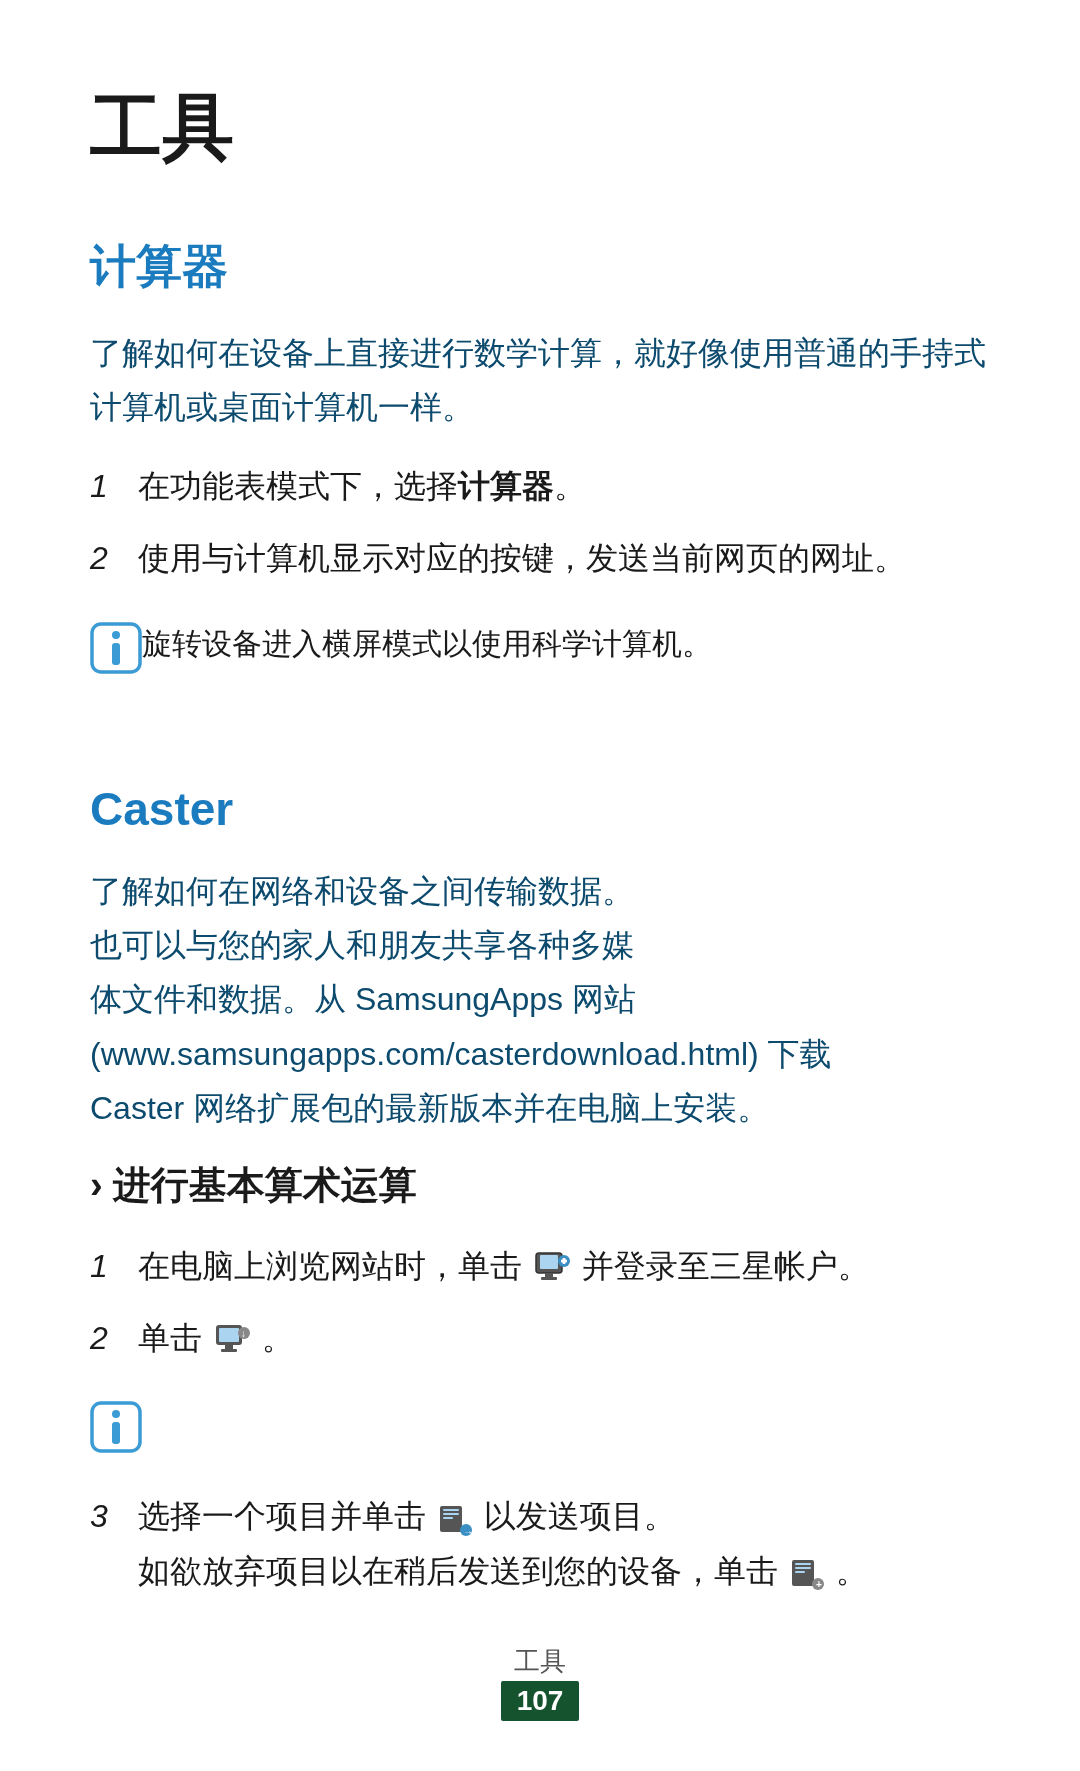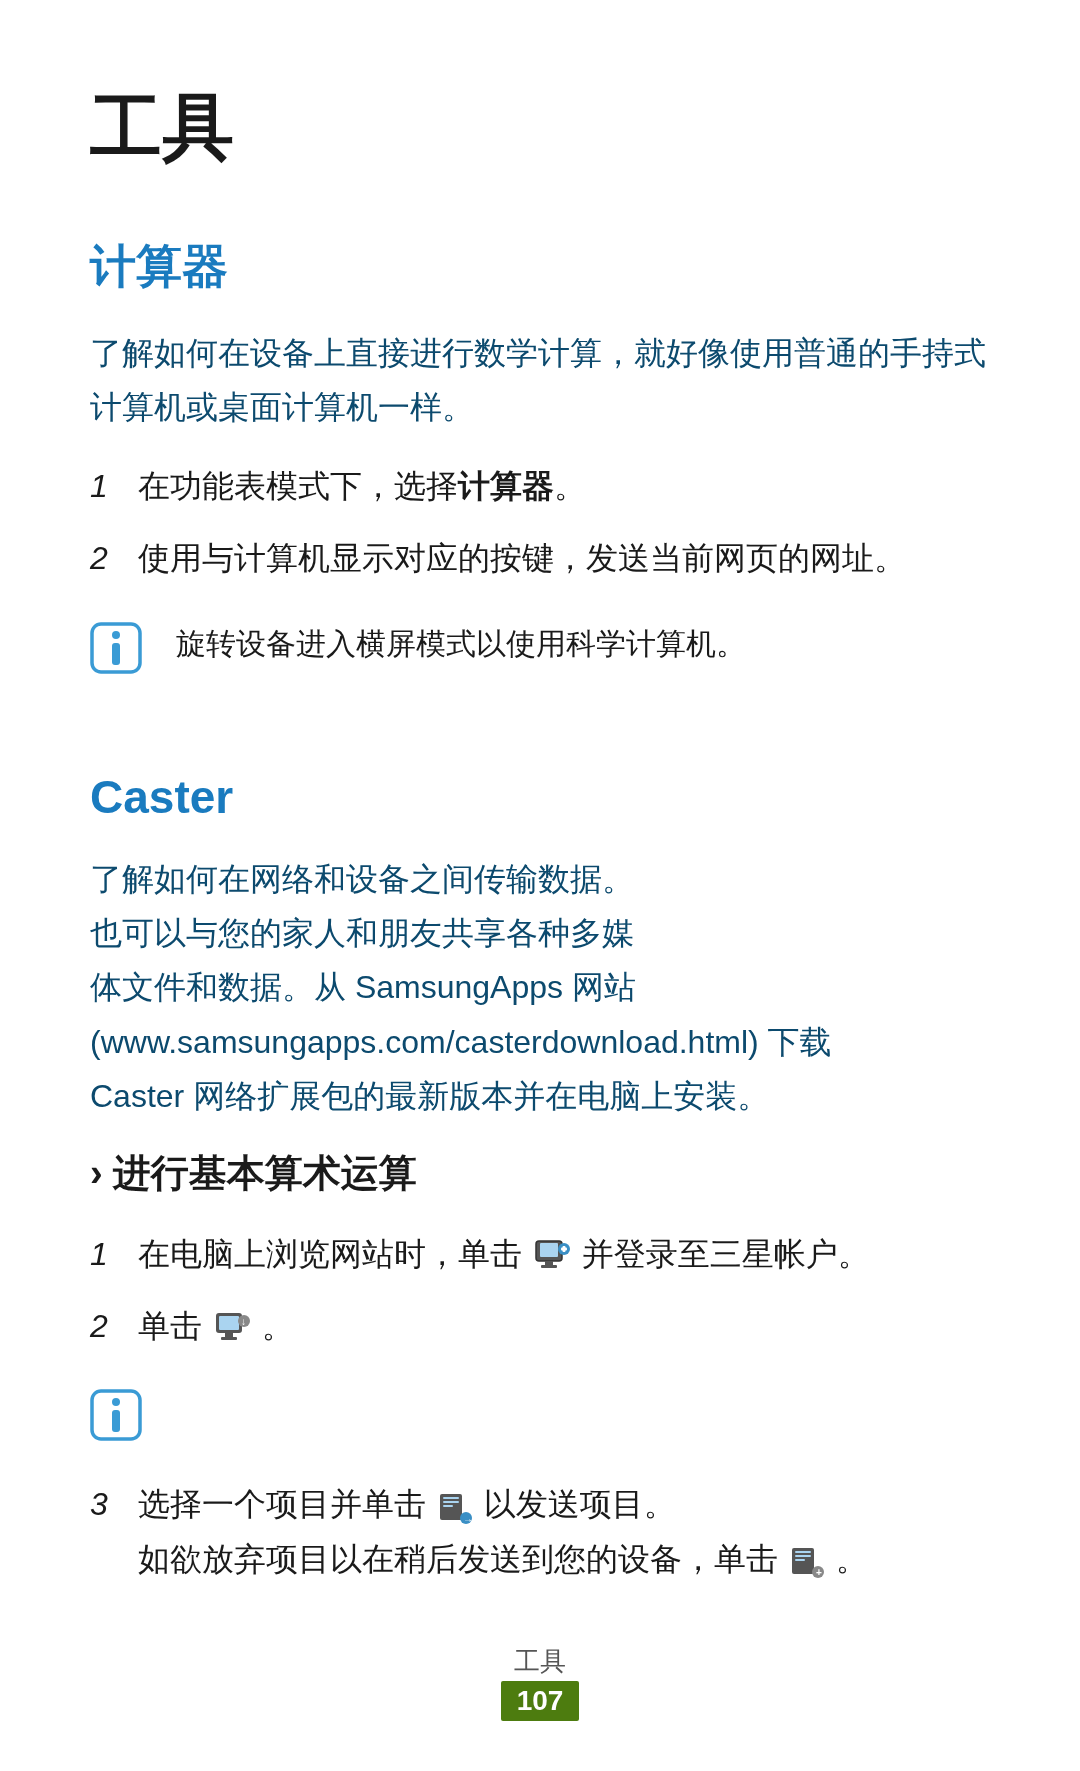--- a/index.html
+++ b/index.html
@@ -77,21 +77,21 @@
       color: #1a1a1a;
     }
 
     .step-content {
       flex: 1;
     }
 
     .note-box {
       display: flex;
       align-items: flex-start;
-      gap: 34px;
+      gap: 0;
       margin-bottom: 28px;
       padding: 8px 0;
     }
 
     .note-icon-svg {
       width: 52px;
       height: 52px;
       min-width: 52px;
       margin-top: 4px;
     }
@@ -119,32 +119,32 @@
 
     .footer-text {
       font-size: 26px;
       color: #555;
       font-family: 'Microsoft YaHei', sans-serif;
     }
 
     .footer-number {
       font-size: 28px;
       color: #ffffff;
-      background: #4d7c0f;
+      background: #14532d;
       padding: 4px 16px;
       font-weight: bold;
       border-radius: 2px;
     }
 
     .bold-text {
       font-weight: 700;
     }
 
     .caster-section {
-      margin-top: 10px;
+      margin-top: 22px;
     }
   </style>
 </head>
 <body>
 
 <h1 class="page-title">工具</h1>
 
 <section>
   <h2 class="section-title">计算器</h2>
 

